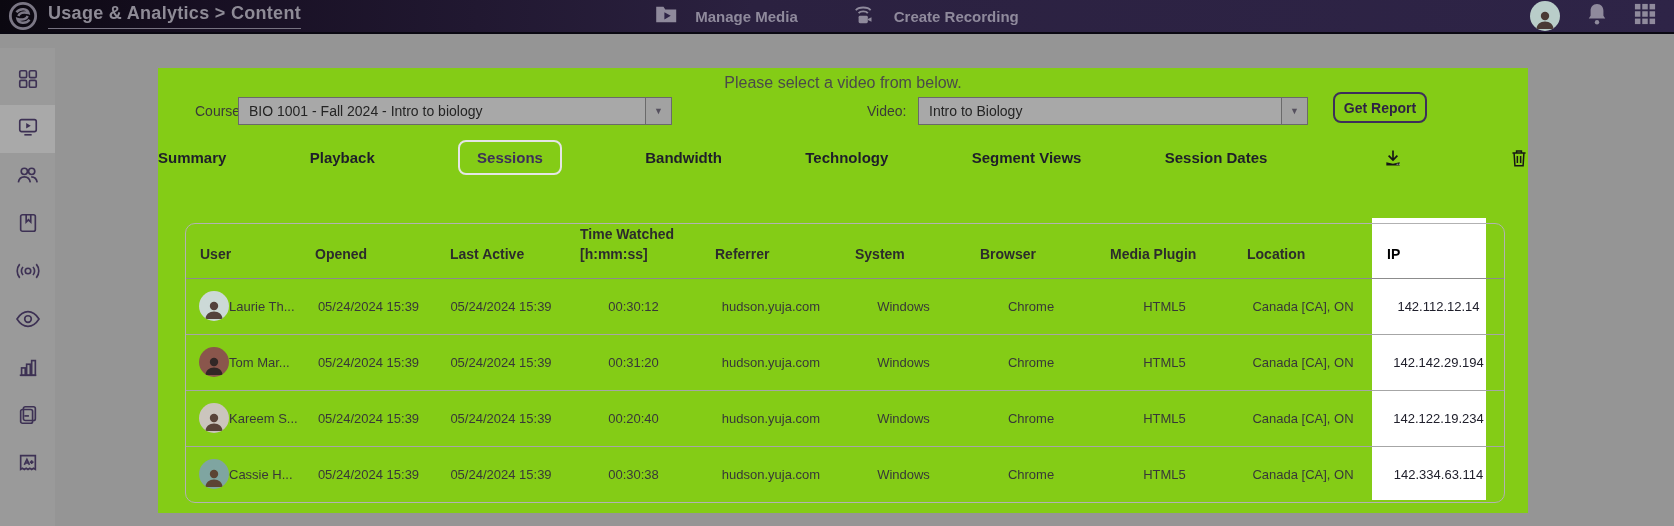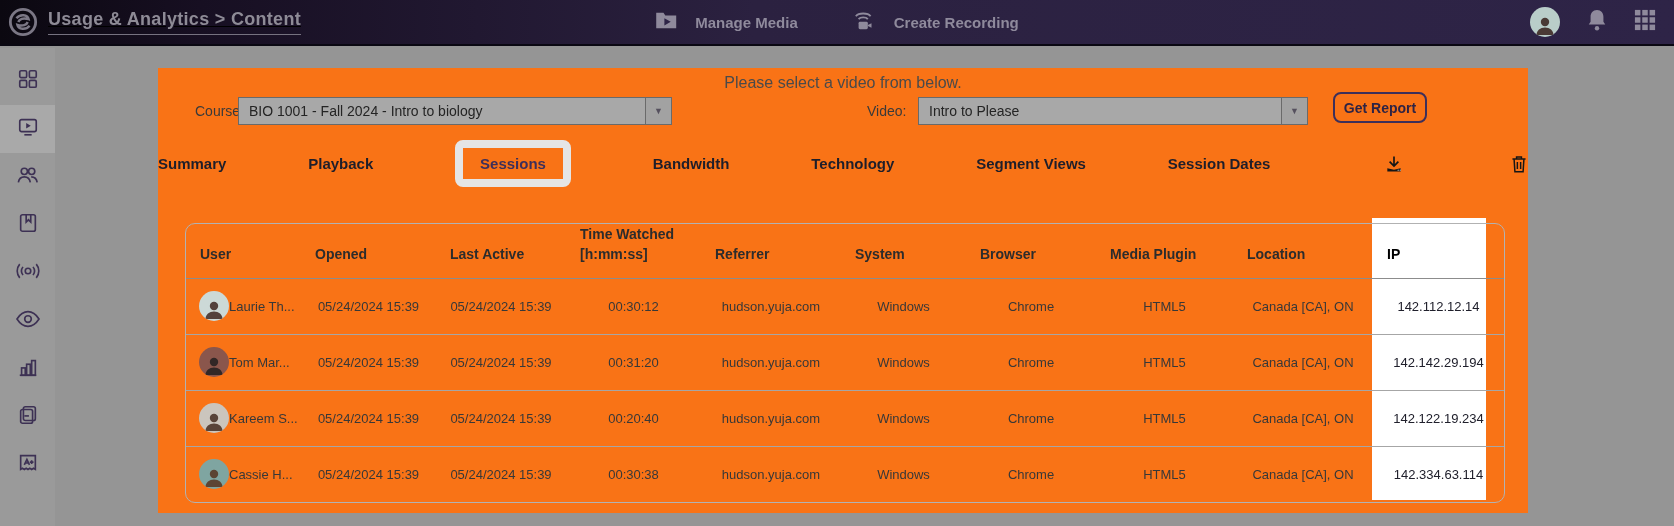--- a/index.html
+++ b/index.html
@@ -1,54 +1,54 @@
 <!DOCTYPE html>
 <html><head>
 <meta charset="utf-8">
 <style>
   * { margin:0; padding:0; box-sizing:border-box; }
   body { font-family:"Liberation Sans", sans-serif; background:#6f6f6f; }
   .screen { position:relative; width:1674px; height:526px; overflow:hidden; background:#959595; }
 
   
-  .topbar { position:absolute; left:0; top:0; width:100%; height:46px;
+  .topbar { position:absolute; left:0; top:0; width:100%; height:34px;
     background:linear-gradient(90deg,#0b0810 0%,#170f22 12%,#2b2140 45%,#2e2447 100%);
-    border-bottom:2px solid #0a0812; display:flex; align-items:center;text-decoration:underline; }
+    border-bottom:2px solid #0a0812; display:flex; align-items:center; }
   .logo { margin-left:8px; display:flex; align-items:center; }
   .breadcrumb { margin-left:10px; color:#8e8b96; font-size:18px; font-weight:bold;
     letter-spacing:.3px; border-bottom:1px solid #767280; padding-bottom:4px; cursor:pointer; }
   .topbar-center { position:absolute; left:50%; transform:translateX(-50%); display:flex; align-items:center; }
   .topbar-action { display:flex; align-items:center; gap:18px; margin:0 26px; cursor:pointer; }
   .topbar-action .lbl { color:#8f8a9c; font-size:15px; font-weight:bold; }
   .topbar-right { position:absolute; right:18px; display:flex; align-items:center; gap:26px; }
   .tb-avatar { width:30px; height:30px; border-radius:50%; overflow:hidden; background:#b9cdc9;
     display:flex; align-items:flex-end; justify-content:center; cursor:pointer; color:#4a3a35; }
 
   
   .sidebar { position:absolute; left:0; top:48px; width:55px; height:478px; background:#9a9a9a;
     display:flex; flex-direction:column; align-items:stretch; padding-top:9px; }
   .side-item { height:48px; display:flex; align-items:center; justify-content:center; cursor:pointer; color:#3d3154; }
   .side-item.selected { background:#a9a9a9; }
 
   
-  .panel { position:absolute; left:158px; top:68px; width:1370px; height:445px; background:#f97316; }
+  .panel { position:absolute; left:158px; top:68px; width:1370px; height:445px; background:#84cc16; }
   .panel-msg { position:absolute; top:6px; left:0; right:0; text-align:center; color:#4a4a4a; font-size:16px; }
 
   
   .flabel { position:absolute; font-size:14px; color:#3a3a3a; }
   .select { position:absolute; height:28px; background:#a8a8a8; border:1px solid #6a6a6a; display:flex; cursor:pointer; }
   .select .val { flex:1; display:flex; align-items:center; padding-left:10px; font-size:14px; color:#242424; white-space:nowrap; overflow:hidden; }
   .select .arrow { width:26px; border-left:1px solid #6a6a6a; background:#a2a2a2; display:flex; align-items:center; justify-content:center; color:#55505e; font-size:9px; }
   .get-report { position:absolute; left:1159px; top:24px; width:94px; height:31px; background:transparent;
     border:2px solid #3d2f5a; border-radius:8px; color:#2e2344; font-size:14px; font-weight:bold; cursor:pointer;margin-left:16px; }
 
   
   .tabs { position:absolute; top:72px; left:0; right:0; display:flex; justify-content:space-between; align-items:center; gap:42px; }
   .tab { font-size:15px; font-weight:bold; color:#1e1e2a; cursor:pointer; white-space:nowrap; }
-  .tab.active { color:#3d2f5a; border:8px solid #e5e5e5; border-radius:8px; padding:7px 17px; }
+  .tab.active { color:#3d2f5a; border:2px solid #e5e5e5; border-radius:8px; padding:7px 17px; }
   .tab-icon { cursor:pointer; color:#161616; display:flex; align-items:center; }
   .tab-icon.dl { margin-left:32px; }
   .tab-icon.tr { margin-left:24px; }
 
   
   .spotlight { position:absolute; left:1214px; top:150px; width:114px; height:282px; background:#ffffff; }
 
   
   .table-wrap { position:absolute; left:27px; top:155px; width:1320px; border:1px solid #b2b2b2; border-radius:10px; }
   table { width:1318px; border-collapse:collapse; table-layout:fixed; position:relative; }
@@ -218,21 +218,21 @@
   <main class="panel">
     <div class="panel-msg">Please select a video from below.</div>
 
     <span class="flabel" style="left:37px; top:35px;">Course:</span>
     <div class="select" style="left:80px; top:29px; width:434px;">
       <span class="val">BIO 1001 - Fall 2024 - Intro to biology</span>
       <span class="arrow">▼</span>
     </div>
     <span class="flabel" style="left:709px; top:35px;">Video:</span>
     <div class="select" style="left:760px; top:29px; width:390px;">
-      <span class="val">Intro to Please</span>
+      <span class="val">Intro to Biology</span>
       <span class="arrow">▼</span>
     </div>
     <button class="get-report">Get Report</button>
 
     <div class="tabs">
       <span class="tab">Summary</span>
       <span class="tab">Playback</span>
       <span class="tab active">Sessions</span>
       <span class="tab">Bandwidth</span>
       <span class="tab">Technology</span>

